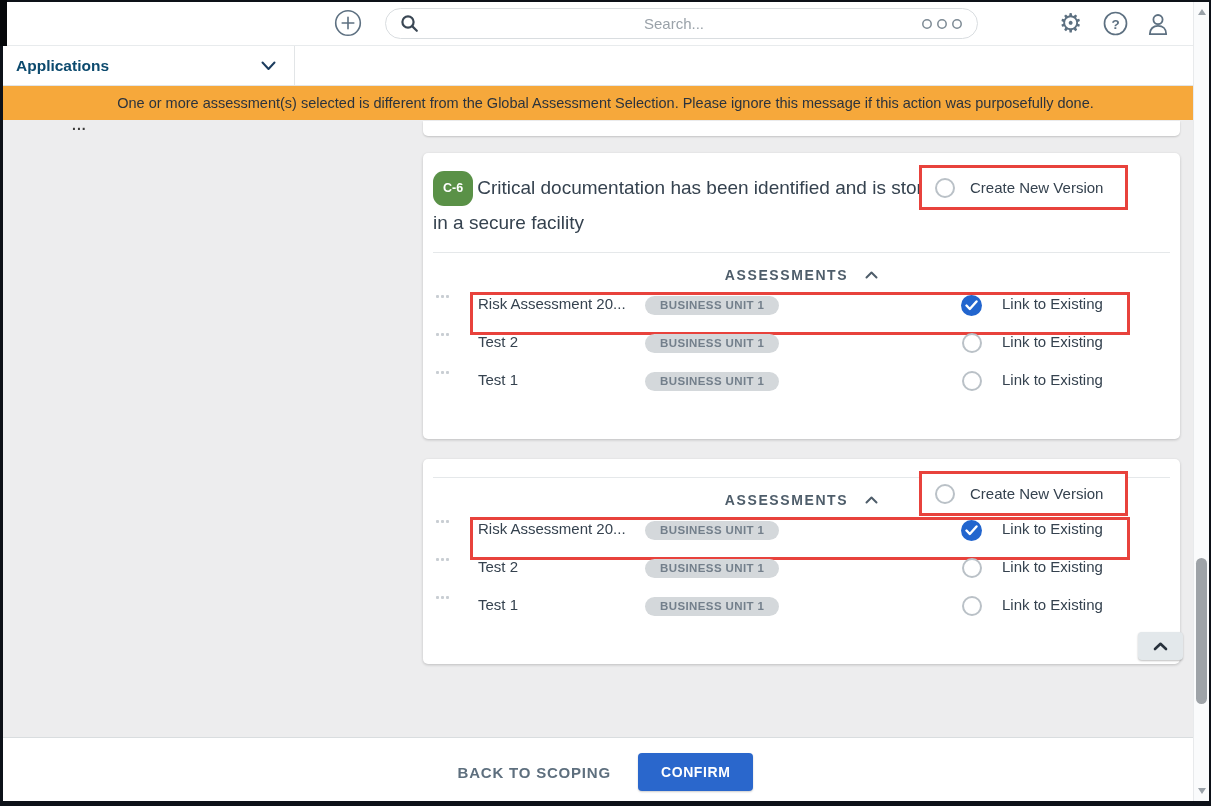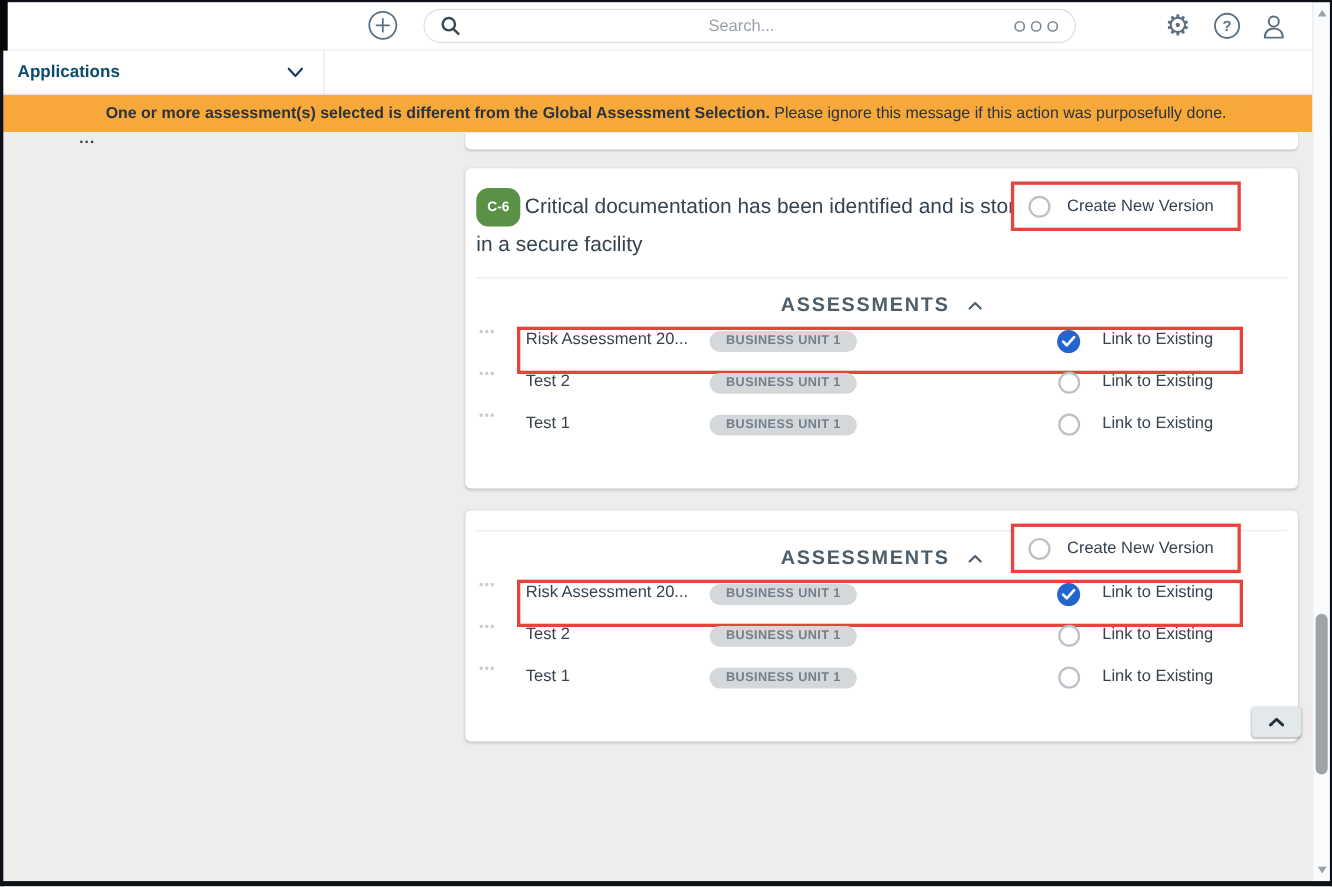--- a/index.html
+++ b/index.html
@@ -25,41 +25,41 @@
   .help-pos { left:1103px; }
   .user-pos { left:1145px; }
 
   
   .appsrow { position:absolute; left:0; right:0; top:46px; height:40px; background:#fff; border-bottom:1px solid #E2E5E7; z-index:5; }
   .apps-cell { width:295px; height:100%; border-right:1px solid #E2E5E7; display:flex; align-items:center; justify-content:space-between; padding:0 18px 0 16px; cursor:pointer; }
   .apps-label { font-size:15.5px; font-weight:700; color:#0c4a6e; }
 
   
   .banner { position:absolute; left:0; right:0; top:86px; height:34px; background:#F6A83B; display:flex; align-items:center; justify-content:center; font-size:14.5px; color:#2B333D; z-index:4; }
-  .banner b { font-weight:700; margin-right:4px;text-align:right; }
+  .banner b { font-weight:400; margin-right:4px;text-align:right; }
 
   
   .content { position:absolute; left:0; right:0; top:120px; height:617px; background:#EDEDEE; }
   .side-ellipsis { position:absolute; left:72px; top:-3px; font-size:14px; font-weight:700; color:#3A3A3A; letter-spacing:1px; }
 
   .cards-col { position:absolute; left:423px; top:1px; width:757px; }
   .card-sliver { height:15px; background:#fff; border-radius:0 0 5px 5px; box-shadow:0 1px 2px rgba(0,0,0,.18); margin-bottom:17px; }
   .card { position:relative; background:#fff; border-radius:5px; box-shadow:0 1px 3px rgba(0,0,0,.2); padding:14px 0 0 0; margin-bottom:20px; }
   .card-head { padding:6px 230px 10px 10px; }
   .title-wrap { width:515px; font-size:19px; line-height:30px; color:#35424F; }
   .ctrl-badge { display:inline-block; background:#5A9147; color:#fff; font-size:12.5px; font-weight:700; padding:2px 10px 3px; border-radius:11px; margin-right:4px; position:relative; top:-2px; }
   .create-box { position:absolute; right:52px; top:12px; width:209px; height:45px; border:3px solid #E8423C; display:flex; align-items:center; padding-left:13px; background:#fff; }
   .create-label { font-size:15px; color:#35424F; margin-left:15px; }
 
   .radio { width:20px; height:20px; border:2px solid #BAC1C7; border-radius:50%; background:#fff; flex:0 0 auto; cursor:pointer; }
   .radio-checked { width:21px; height:21px; border:none; background:#2265CE; border-radius:50%; display:flex; align-items:center; justify-content:center; }
 
   .adivider { border-top:1px solid #E5E8EA; margin:4px 10px 0; }
   .assess-head { display:flex; align-items:center; justify-content:center; gap:17px; padding:14px 0 12px; cursor:pointer; }
-  .assess-title { font-size:18px; font-weight:700; letter-spacing:1.6px; color:#4E5D6A; }
+  .assess-title { font-size:14px; font-weight:700; letter-spacing:1.6px; color:#4E5D6A; }
 
   .arow { position:relative; height:38px; display:flex; align-items:flex-start; padding-left:13px; padding-right:56px; }
   .drag-dots { width:42px; display:flex; gap:2px; align-items:center; flex:0 0 auto; }
   .drag-dots i { width:3px; height:3px; background:#C9CED3; border-radius:1px; display:block; }
   .aname { width:167px; font-size:15px; color:#35424F; white-space:nowrap; overflow:hidden; }
   .pillcol { flex:0 0 230px; }
   .unit-pill { display:inline-block; background:#D4D8DB; color:#737F8B; font-size:11.5px; font-weight:700; letter-spacing:.4px; padding:3px 15px 4px; border-radius:11px; }
   .aspacer { flex:1; }
   .alabel { width:122px; font-size:15px; color:#35424F; margin-left:20px; white-space:nowrap; }
   .row-hl { position:absolute; left:47px; right:50px; top:-3px; bottom:-2px; border:3px solid #E8423C; pointer-events:none; }
@@ -269,20 +269,24 @@
           <span style="display:flex;">
             <svg width="15" height="9" viewBox="0 0 15 9" fill="none">
                 <path d="M2 7 L7.5 1.8 L13 7" stroke="#27313C" stroke-width="2.6" stroke-linecap="round" stroke-linejoin="round"></path>
               </svg>
           </span>
         </button>
       </div>
     </div>
   </div>
 
+  <div class="footer">
+    <button class="back-link">BACK TO SCOPING</button>
+    <button class="confirm-btn">CONFIRM</button>
+  </div>
 
   <div class="scrollbar">
     <span class="sb-up"></span>
     <span class="sb-thumb"></span>
     <span class="sb-down"></span>
   </div>
 
   <div class="edge edge-top"></div>
   <div class="edge edge-left"></div>
   <div class="edge edge-right"></div>

